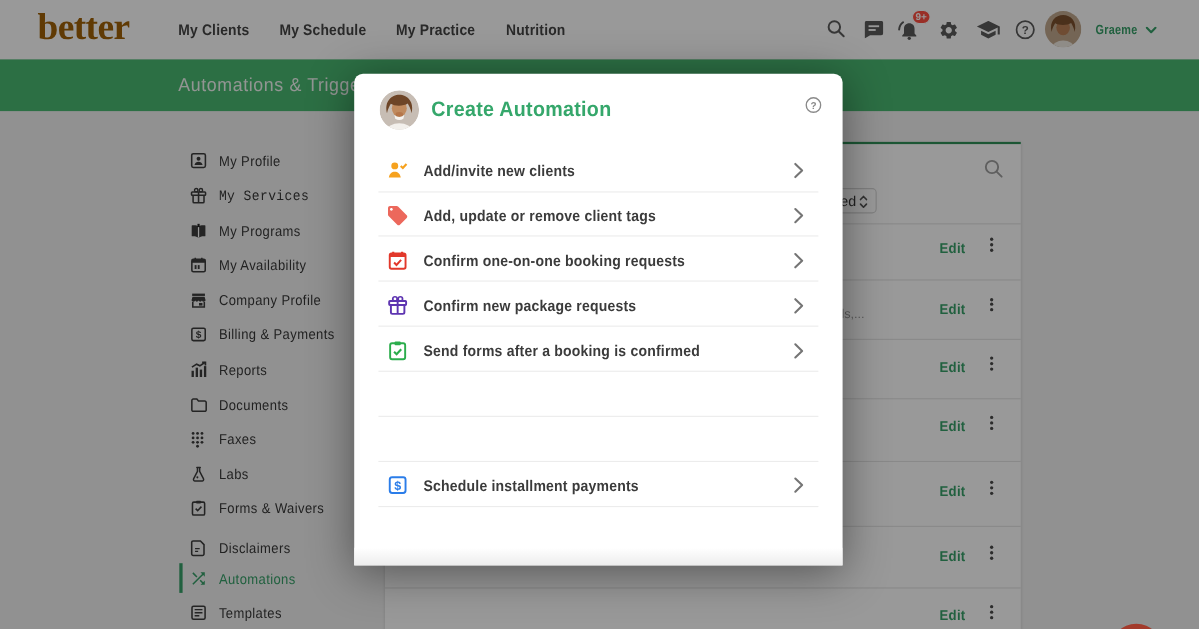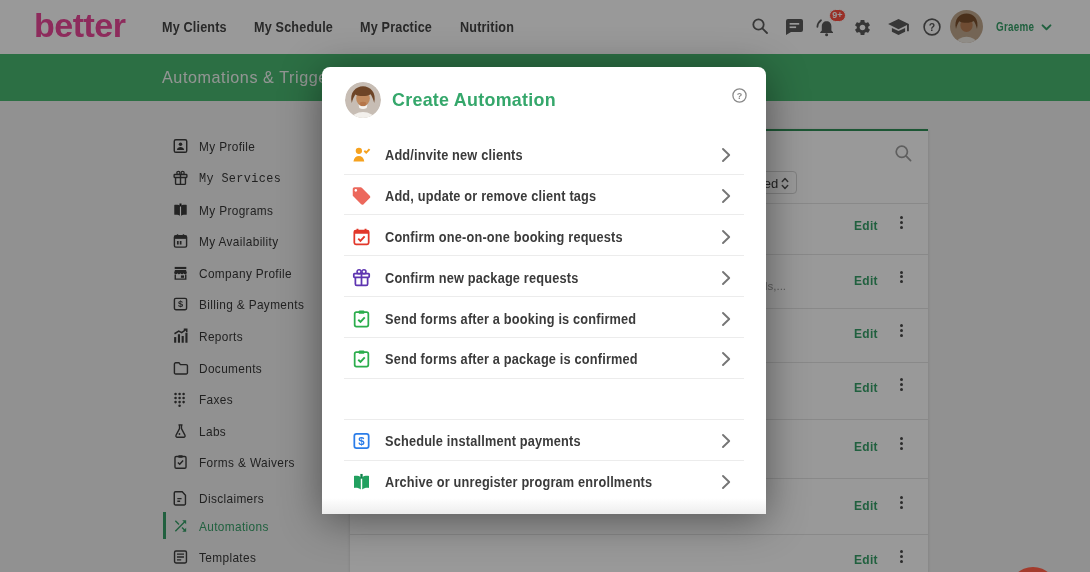--- a/index.html
+++ b/index.html
@@ -1,19 +1,19 @@
 <!DOCTYPE html>
 <html><head>
 <meta charset="utf-8">
 <style>
   * { margin:0; padding:0; box-sizing:border-box; }
   html,body { width:1090px; height:572px; overflow:hidden; }
   body { font-family:"Liberation Sans", sans-serif; position:relative; background:#f2f2f2; }
   .nav { position:absolute; left:0; top:0; width:1090px; height:54px; background:#ffffff; z-index:1; }
-  .logo { position:absolute; left:34px; top:6px; font-size:34px; font-weight:700; color:#ec4899; letter-spacing:-0.5px; }
+  .logo { position:absolute; left:34px; top:6px; font-size:34px; font-weight:700; color:#a16207; letter-spacing:-0.5px;font-family:Liberation Serif, serif; }
   .navlink { position:absolute; top:0; height:54px; line-height:54px; font-size:14px; font-weight:700; color:#454545; letter-spacing:0.2px; transform:scaleX(0.9); transform-origin:left center; }
   .nicon { position:absolute; }
   .banner { position:absolute; left:0; top:54px; width:1090px; height:47px; background:#4aba72; z-index:1; }
   .banner .title { position:absolute; left:162px; top:0; height:47px; line-height:47px; font-size:17px; font-weight:400; color:#f4f8f5; letter-spacing:0.6px; transform:scaleX(0.95); transform-origin:left center; }
   
   .side-item { position:absolute; left:163px; width:200px; height:31.6px; }
   .side-item .sicon { position:absolute; left:9px; top:50%; transform:translateY(-50%); width:17px; height:17px; }
   .side-item .stext { position:absolute; left:36px; top:50%; transform:translateY(-50%) scaleX(0.91); transform-origin:left center; font-size:13px; font-weight:400; color:#383838; letter-spacing:0.4px; white-space:nowrap; }
   .side-item.active .stext { color:#37a169; }
   .side-item.active::before { content:""; position:absolute; left:0; top:2px; bottom:2px; width:3px; background:#37a169; }
@@ -374,52 +374,30 @@
         <rect x="4.2" y="4" width="15.6" height="16.6" rx="2" fill="none" stroke="#2bad4c" stroke-width="2"></rect>
         <rect x="8.8" y="2.2" width="6.4" height="3.8" rx="1" fill="#2bad4c"></rect>
         <path d="M8.3 12.8 l2.6 2.6 4.8-5.2" fill="none" stroke="#2bad4c" stroke-width="2.2"></path>
       </svg>
     <span class="mtext">Send forms after a booking is confirmed</span>
     <svg class="chev" width="10" height="16" viewBox="0 0 10 16">
         <path d="M2 2 L8.2 8 L2 14" fill="none" stroke="#757575" stroke-width="1.9" stroke-linecap="round" stroke-linejoin="round"></path>
       </svg>
   </div>
   <div class="mdiv" style="top:269.9px;"></div>
-  <div class="mrow" style="top:272px;">
-    <svg class="micon" viewBox="0 0 24 24">
-        <rect x="4.2" y="4" width="15.6" height="16.6" rx="2" fill="none" stroke="#2bad4c" stroke-width="2"></rect>
-        <rect x="8.8" y="2.2" width="6.4" height="3.8" rx="1" fill="#2bad4c"></rect>
-        <path d="M8.3 12.8 l2.6 2.6 4.8-5.2" fill="none" stroke="#2bad4c" stroke-width="2.2"></path>
-      </svg>
-    <span class="mtext">Send forms after a package is confirmed</span>
-    <svg class="chev" width="10" height="16" viewBox="0 0 10 16">
-        <path d="M2 2 L8.2 8 L2 14" fill="none" stroke="#757575" stroke-width="1.9" stroke-linecap="round" stroke-linejoin="round"></path>
-      </svg>
-  </div>
   <div class="mdiv" style="top:310.8px;"></div>
   <div class="mdiv" style="top:351.6px;"></div>
   <div class="mrow" style="top:353.7px;">
     <svg class="micon" viewBox="0 0 24 24">
         <rect x="3.8" y="3.8" width="16.4" height="16.4" rx="2.5" fill="none" stroke="#2b7de9" stroke-width="2"></rect>
         <text x="12" y="16.6" text-anchor="middle" font-family="Liberation Sans" font-size="13" font-weight="700" fill="#2b7de9">$</text>
       </svg>
     <span class="mtext">Schedule installment payments</span>
     <svg class="chev" width="10" height="16" viewBox="0 0 10 16">
         <path d="M2 2 L8.2 8 L2 14" fill="none" stroke="#757575" stroke-width="1.9" stroke-linecap="round" stroke-linejoin="round"></path>
       </svg>
   </div>
   <div class="mdiv" style="top:392.5px;"></div>
-  <div class="mrow" style="top:394.6px;">
-    <svg class="micon" viewBox="0 0 24 24">
-        <path d="M11.2 6.6 C9.4 5 6.6 4.6 3.4 5 V18.8 C6.6 18.4 9.4 19 11.2 20.6 z" fill="#21a05f"></path>
-        <path d="M12.8 6.6 C14.6 5 17.4 4.6 20.6 5 V18.8 C17.4 18.4 14.6 19 12.8 20.6 z" fill="#21a05f"></path>
-        <rect x="10.7" y="2.8" width="2.6" height="5.4" fill="#0f8049"></rect>
-      </svg>
-    <span class="mtext">Archive or unregister program enrollments</span>
-    <svg class="chev" width="10" height="16" viewBox="0 0 10 16">
-        <path d="M2 2 L8.2 8 L2 14" fill="none" stroke="#757575" stroke-width="1.9" stroke-linecap="round" stroke-linejoin="round"></path>
-      </svg>
-  </div>
   <div class="mdiv" style="top:433.3px;"></div>
   <div class="mdiv" style="top:474.2px;"></div>
   <div style="position:absolute;left:34px;top:485px;width:7px;height:4px;border-radius:3px 3px 0 0;background:#f6a21f;"></div>
   <div class="mfade"></div>
 </div>
 
 </body></html>

